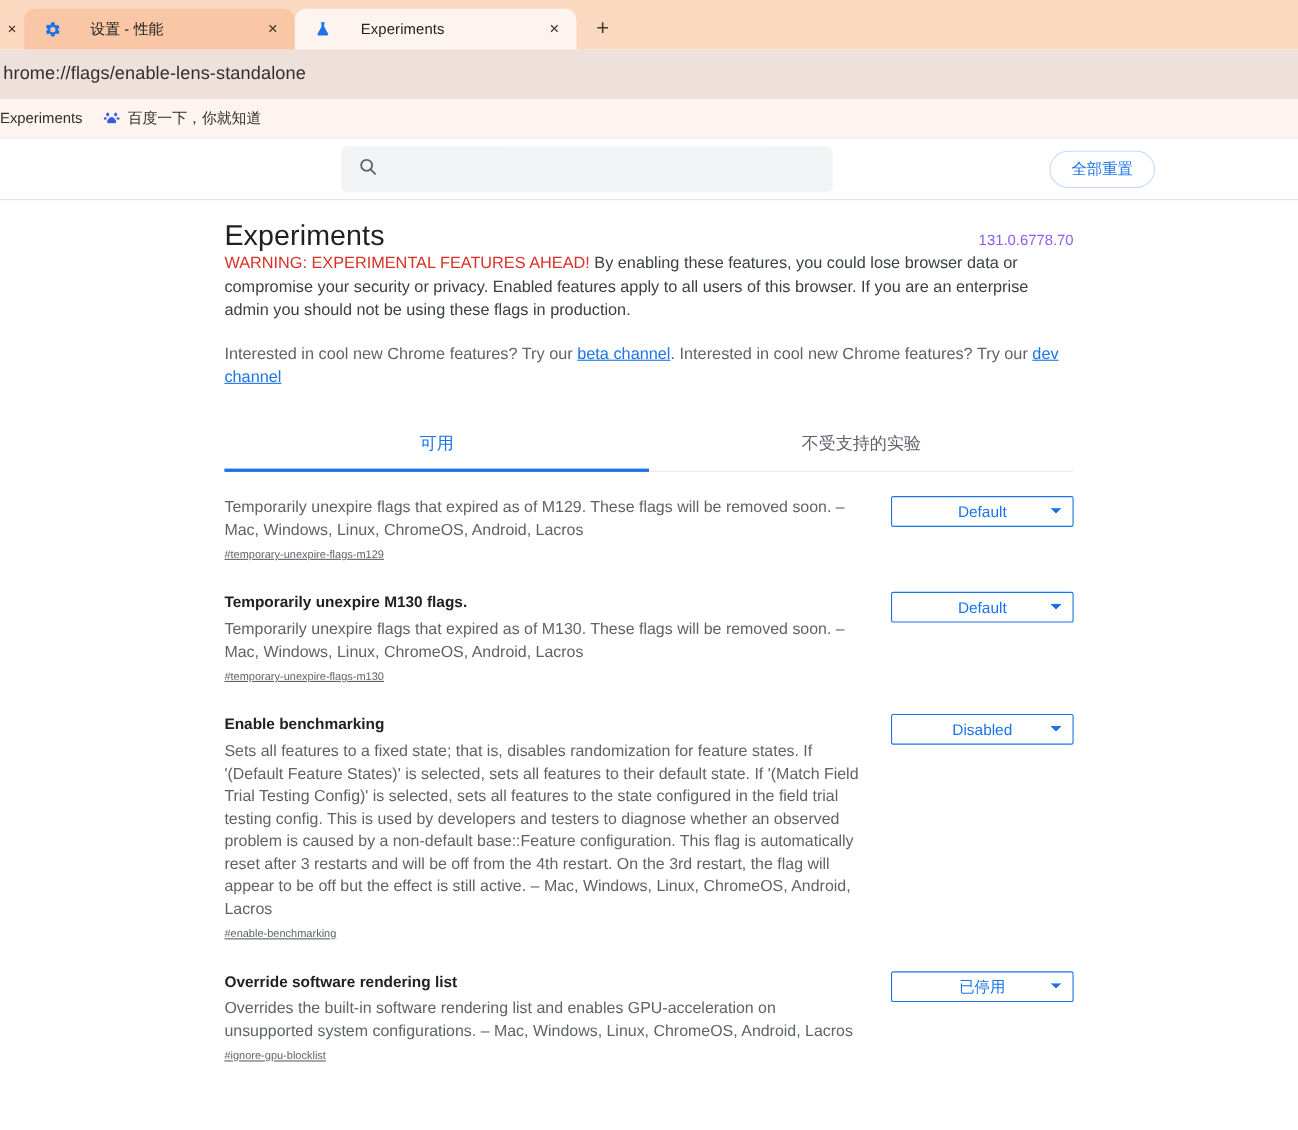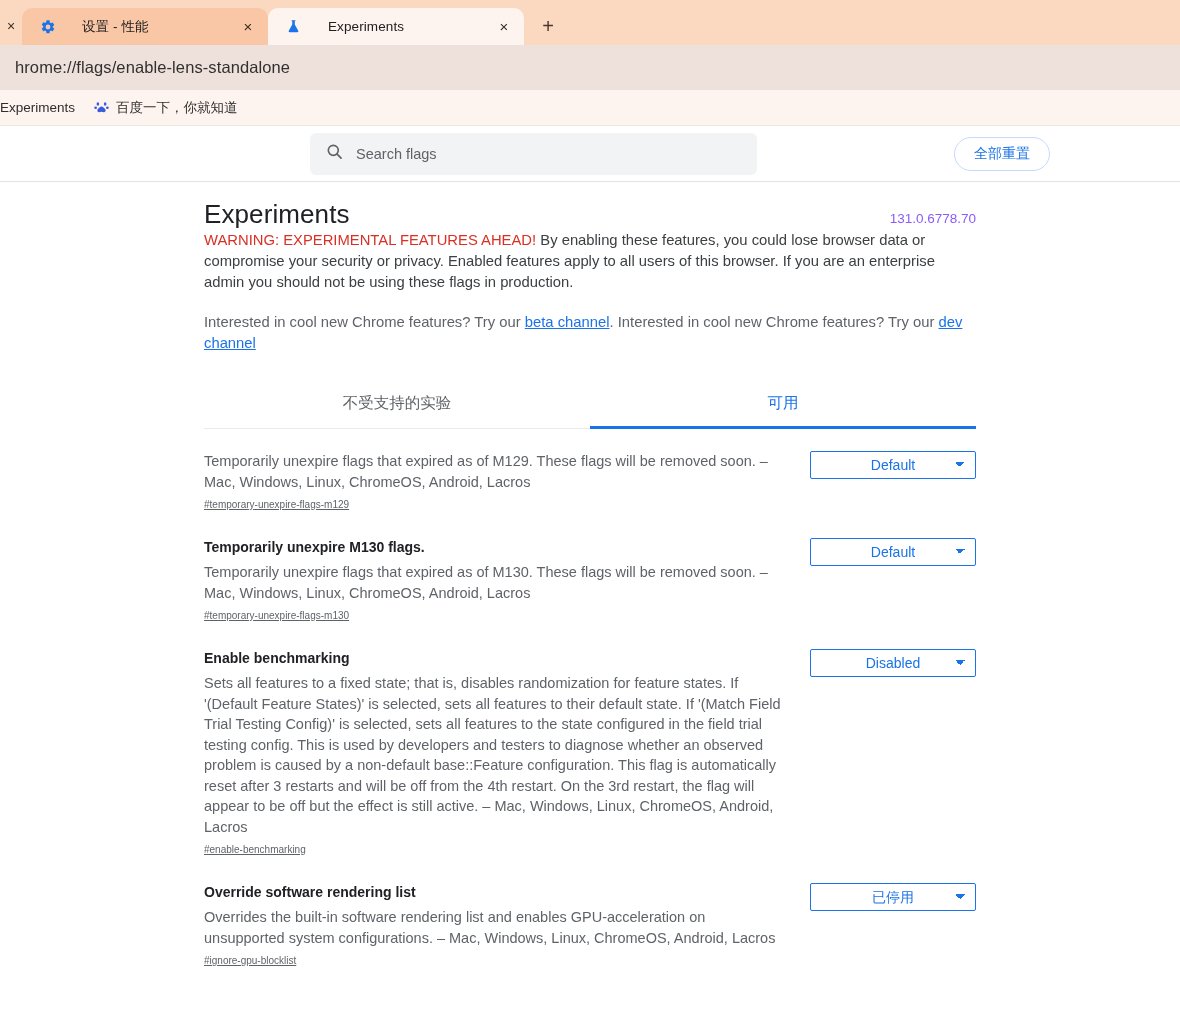--- a/index.html
+++ b/index.html
@@ -93,21 +93,21 @@
     height: 45px;
     display: flex;
     align-items: center;
     background: #eee1dc;
   }
   .omnibox-text {
     font-size: 16.5px;
     color: #32302f;
     white-space: nowrap;
     overflow: hidden;
-    padding-left: 15px;
+    padding-left: 3px;
     letter-spacing: 0.1px;
   }
 
   .bookmarks-row {
     height: 36px;
     background: #fdf4f0;
     display: flex;
     align-items: center;
     gap: 0;
     padding-left: 0;
@@ -364,43 +364,42 @@
 <div id="flags-page">
 
   <div class="flags-header">
     <div class="search-wrap">
       <span>
         <svg width="19" height="19" viewBox="0 0 24 24" fill="none" stroke="#5f6368" stroke-width="2.1">
           <circle cx="10.5" cy="10.5" r="6.3"></circle>
           <line x1="15.3" y1="15.3" x2="20.3" y2="20.3" stroke-linecap="round"></line>
         </svg>
       </span>
-      <input class="search-input" type="text" placeholder="Search flags" style="">
     </div>
     <button class="reset-btn">全部重置</button>
   </div>
 
   <div class="content">
 
     <div class="title-row">
       <h1 class="page-title">Experiments</h1>
       <span class="version">131.0.6778.70</span>
     </div>
 
     <div class="warning-block">
       <span class="warning-lead">WARNING: EXPERIMENTAL FEATURES AHEAD!</span><span> By enabling these features, you could lose browser data or compromise your security or privacy. Enabled features apply to all users of this browser. If you are an enterprise admin you should not be using these flags in production.</span>
     </div>
 
     <div class="channel-block">
       <span>Interested in cool new Chrome features? Try our </span><a class="link">beta channel</a><span>. Interested in cool new Chrome features? Try our </span><a class="link">dev channel</a>
     </div>
 
     <div class="tabs-bar">
+      <div class="ftab selected">可用</div>
       <div class="ftab">不受支持的实验</div>
-      <div class="ftab selected">可用</div>
     </div>
 
     <div class="flag-list">
 
       <div class="flag">
         <div class="flag-main">
           <div class="flag-desc">Temporarily unexpire flags that expired as of M129. These flags will be removed soon. – Mac, Windows, Linux, ChromeOS, Android, Lacros</div>
           <a class="flag-hash">#temporary-unexpire-flags-m129</a>
         </div>
         <div class="flag-select-wrap">

